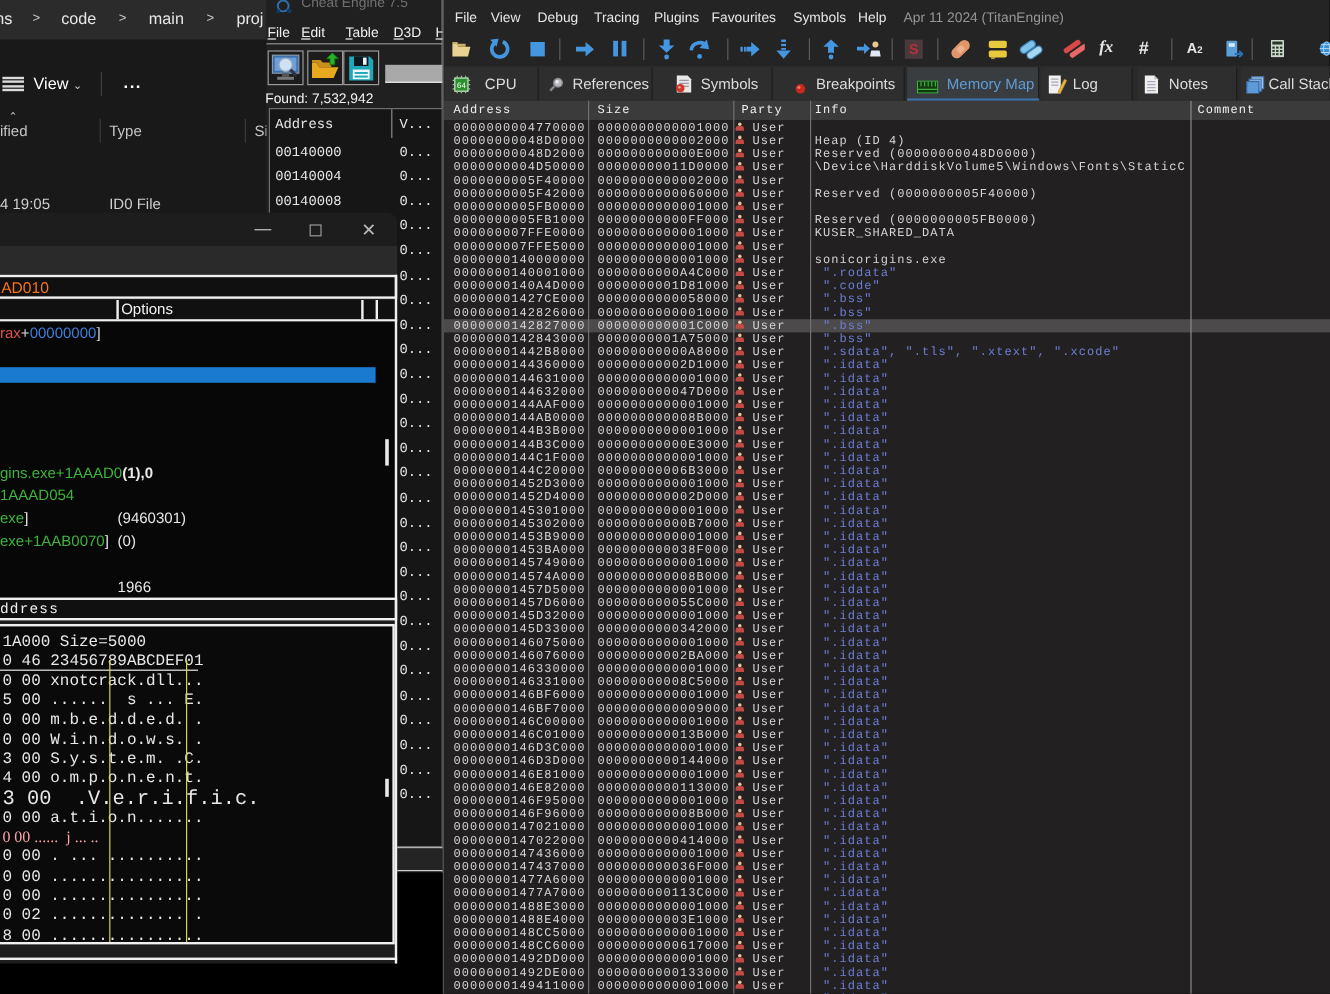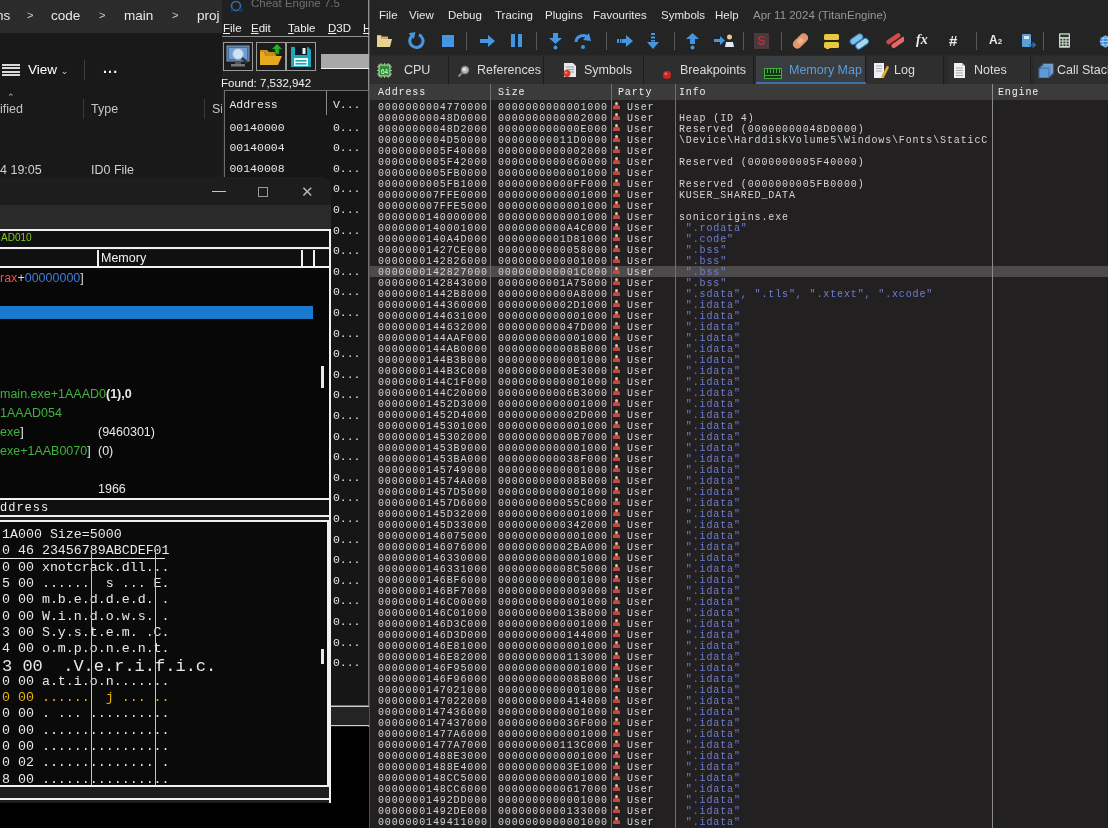--- a/index.html
+++ b/index.html
@@ -126,34 +126,34 @@
  <div class="abs" style="left:0px;top:725px;width:147px;height:1px;background:#cfcfcf;"></div>
 </div>
 
 <div class="abs" style="left:-10px;top:177px;width:341px;height:626px;background:#1d1d1d;border-radius:9px 9px 0 0;">
  <div class="abs" style="left:0;top:28px;width:341px;height:24px;background:#2a2a2a;"></div>
  <div class="abs" style="left:222px;top:5px;color:#c8c8c8;font-size:14px;">—</div>
  <div class="abs" style="left:268px;top:10px;width:9.5px;height:9.5px;border:1px solid #9a9a9a;"></div>
  <div class="abs" style="left:311px;top:6px;color:#b8b8b8;font-size:15px;font-weight:300;">✕</div>
 
  <div class="abs" style="left:0;top:52px;width:341px;height:20px;border:2px solid #f0f0f0;background:#101010;">
-   <div class="abs" style="left:9px;top:1px;color:#84cc16;font-size:10px;">AD010</div>
+   <div class="abs" style="left:9px;top:1px;color:#f97316;font-size:13px;">AD010</div>
  </div>
 
  <div class="abs" style="left:0;top:73px;width:341px;height:18px;background:#101010;border-bottom:2px solid #f0f0f0;">
    <div class="abs" style="left:106.6px;top:0;width:2px;height:16px;background:#f0f0f0;"></div>
    <div class="abs" style="left:310.6px;top:0;width:2px;height:16px;background:#f0f0f0;"></div>
    <div class="abs" style="left:323px;top:0;width:2px;height:16px;background:#f0f0f0;"></div>
-   <div class="abs" style="left:111px;top:1px;color:#f2f2f2;font-size:12.5px;">Memory</div>
+   <div class="abs" style="left:111px;top:1px;color:#f2f2f2;font-size:12.5px;">Options</div>
  </div>
 
  <div class="abs" style="left:0;top:91px;width:339px;height:230px;background:#070707;">
    <div class="abs" style="left:10px;top:3px;font-size:12.5px;white-space:nowrap;"><span style="color:#e05252;">rax</span><span style="color:#d8d8d8;">+</span><span style="color:#3f7fdc;">00000000</span><span style="color:#d8d8d8;">]</span></div>
    <div class="abs" style="left:0;top:37.5px;width:323px;height:13.5px;background:#1a7ad0;"></div>
-   <div class="abs" style="left:10px;top:119px;font-size:12.5px;white-space:nowrap;"><span style="color:#3eb43e;">main.exe+1AAAD0</span><span style="color:#e8e8e8;font-weight:bold;">(1),0</span></div>
+   <div class="abs" style="left:10px;top:119px;font-size:12.5px;white-space:nowrap;"><span style="color:#3eb43e;">gins.exe+1AAAD0</span><span style="color:#e8e8e8;font-weight:bold;">(1),0</span></div>
    <div class="abs" style="left:10px;top:138px;font-size:12.5px;color:#3eb43e;">1AAAD054</div>
    <div class="abs" style="left:10px;top:157px;font-size:12.5px;white-space:nowrap;"><span style="color:#3eb43e;">exe</span><span style="color:#e8e8e8;">]</span></div>
    <div class="abs" style="left:108px;top:157px;font-size:12.5px;color:#e8e8e8;">(9460301)</div>
    <div class="abs" style="left:10px;top:176px;font-size:12.5px;white-space:nowrap;"><span style="color:#3eb43e;">exe+1AAB0070</span><span style="color:#e8e8e8;">]</span></div>
    <div class="abs" style="left:108px;top:176px;font-size:12.5px;color:#e8e8e8;">(0)</div>
    <div class="abs" style="left:108px;top:214px;font-size:12.5px;color:#e8e8e8;">1966</div>
    <div class="abs" style="left:331px;top:98px;width:3px;height:22px;background:#e8e8e8;"></div>
  </div>
 
  <div class="abs" style="left:0;top:321px;width:341px;height:19px;border:2px solid #f0f0f0;background:#101010;">
@@ -166,21 +166,21 @@
           <div class="abs" style="left:2px;top:21.3px;color:#e8e8e8;font-size:13.3px;font-family:'Liberation Mono',monospace;white-space:pre;">0 46 23456789ABCDEF01</div>
           <div class="abs" style="left:0;top:35.8px;width:165px;height:1px;background:#e8e8e8;"></div>
           <div class="abs" style="left:2px;top:37.6px;color:#e8e8e8;font-size:13.3px;font-family:'Liberation Mono',monospace;white-space:pre;">0 00 xnotcrack.dll...</div>
           <div class="abs" style="left:2px;top:53.9px;color:#e8e8e8;font-size:13.3px;font-family:'Liberation Mono',monospace;white-space:pre;">5 00 ......  s ... E.</div>
           <div class="abs" style="left:2px;top:70.2px;color:#e8e8e8;font-size:13.3px;font-family:'Liberation Mono',monospace;white-space:pre;">0 00 m.b.e.d.d.e.d. .</div>
           <div class="abs" style="left:2px;top:86.5px;color:#e8e8e8;font-size:13.3px;font-family:'Liberation Mono',monospace;white-space:pre;">0 00 W.i.n.d.o.w.s. .</div>
           <div class="abs" style="left:2px;top:102.8px;color:#e8e8e8;font-size:13.3px;font-family:'Liberation Mono',monospace;white-space:pre;">3 00 S.y.s.t.e.m. .C.</div>
           <div class="abs" style="left:2px;top:119.1px;color:#e8e8e8;font-size:13.3px;font-family:'Liberation Mono',monospace;white-space:pre;">4 00 o.m.p.o.n.e.n.t.</div>
           <div class="abs" style="left:2px;top:135.4px;color:#e8e8e8;font-size:17px;font-family:'Liberation Mono',monospace;white-space:pre;">3 00  .V.e.r.i.f.i.c.</div>
           <div class="abs" style="left:2px;top:151.7px;color:#e8e8e8;font-size:13.3px;font-family:'Liberation Mono',monospace;white-space:pre;">0 00 a.t.i.o.n.......</div>
-          <div class="abs" style="left:2px;top:168.0px;color:#eab308;font-size:13.3px;font-family:Liberation Mono, monospace;white-space:pre;">0 00 ......  j ... ..</div>
+          <div class="abs" style="left:2px;top:168.0px;color:#fca5a5;font-size:13.3px;font-family:Liberation Serif, serif;white-space:pre;">0 00 ......  j ... ..</div>
           <div class="abs" style="left:2px;top:184.3px;color:#e8e8e8;font-size:13.3px;font-family:'Liberation Mono',monospace;white-space:pre;">0 00 . ... ..........</div>
           <div class="abs" style="left:2px;top:200.6px;color:#e8e8e8;font-size:13.3px;font-family:'Liberation Mono',monospace;white-space:pre;">0 00 ................</div>
           <div class="abs" style="left:2px;top:216.9px;color:#e8e8e8;font-size:13.3px;font-family:'Liberation Mono',monospace;white-space:pre;">0 00 ................</div>
           <div class="abs" style="left:2px;top:233.2px;color:#e8e8e8;font-size:13.3px;font-family:'Liberation Mono',monospace;white-space:pre;">0 02 .............. .</div>
           <div class="abs" style="left:2px;top:249.5px;color:#e8e8e8;font-size:13.3px;font-family:'Liberation Mono',monospace;white-space:pre;">8 00 ................</div>
     <div class="abs" style="left:90.5px;top:28px;width:1px;height:235px;background:#d6d640;"></div>
     <div class="abs" style="left:154.5px;top:28px;width:1px;height:235px;background:#d6d640;"></div>
    </div>
    <div class="abs" style="left:329px;top:127px;width:3px;height:15px;background:#e8e8e8;"></div>
  </div>
@@ -402,21 +402,21 @@
               <rect x="1" y="5" width="10" height="10" fill="#5f9ad8" stroke="#3a6aa0" stroke-width="1"></rect>
             </svg></div>
           <div class="abs" style="left:23px;top:7px;color:#dcdcdc;font-size:12.5px;white-space:nowrap;">Call Stack</div>
         </div>
       </div>
  <div class="abs" style="left:0;top:84px;width:739px;height:16px;background:#3b3b3b;">
    <div class="abs" style="left:8px;top:3px;font-family:'Liberation Mono',monospace;font-size:10px;letter-spacing:0.87px;line-height:11px;color:#d4d4d4;color:#eee;">Address</div>
    <div class="abs" style="left:128px;top:3px;font-family:'Liberation Mono',monospace;font-size:10px;letter-spacing:0.87px;line-height:11px;color:#d4d4d4;color:#eee;">Size</div>
    <div class="abs" style="left:248px;top:3px;font-family:'Liberation Mono',monospace;font-size:10px;letter-spacing:0.87px;line-height:11px;color:#d4d4d4;color:#eee;">Party</div>
    <div class="abs" style="left:309px;top:3px;font-family:'Liberation Mono',monospace;font-size:10px;letter-spacing:0.87px;line-height:11px;color:#d4d4d4;color:#eee;">Info</div>
-   <div class="abs" style="left:628px;top:3px;font-family:'Liberation Mono',monospace;font-size:10px;letter-spacing:0.87px;line-height:11px;color:#d4d4d4;color:#eee;">Engine</div>
+   <div class="abs" style="left:628px;top:3px;font-family:'Liberation Mono',monospace;font-size:10px;letter-spacing:0.87px;line-height:11px;color:#d4d4d4;color:#eee;">Comment</div>
  </div>
  <div class="abs" style="left:0;top:100px;width:739px;height:728px;background:#232021;">
    <div class="abs" style="left:0px;top:165.50px;width:739px;height:11px;background:#4d4a4b;"></div>
    <pre class="abs" style="left:8px;top:1.8px;font-family:'Liberation Mono',monospace;font-size:10px;letter-spacing:0.87px;line-height:11px;color:#d4d4d4;">0000000004770000
 00000000048D0000
 00000000048D2000
 0000000004D50000
 0000000005F40000
 0000000005F42000
 0000000005FB0000

